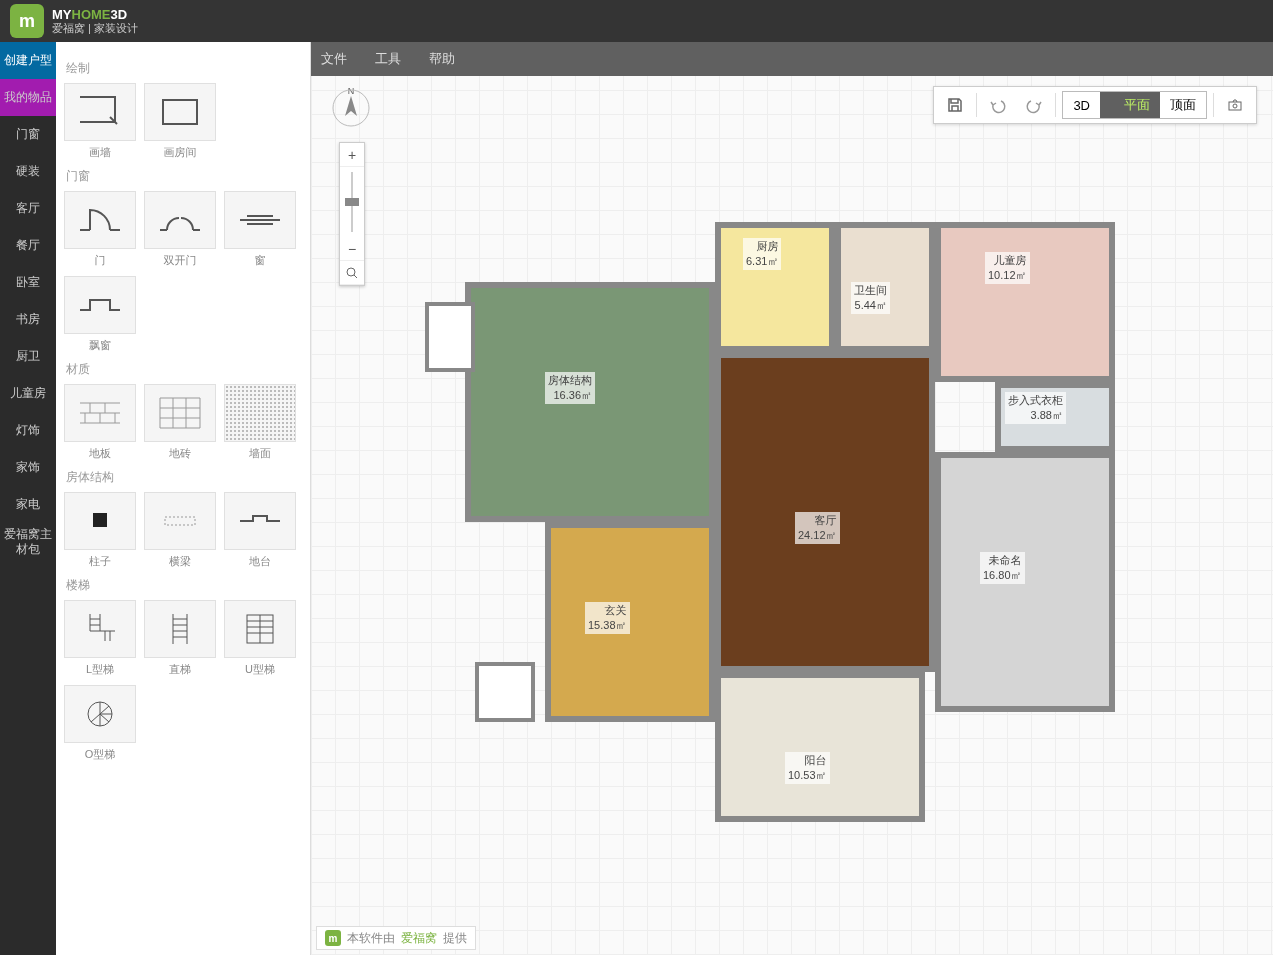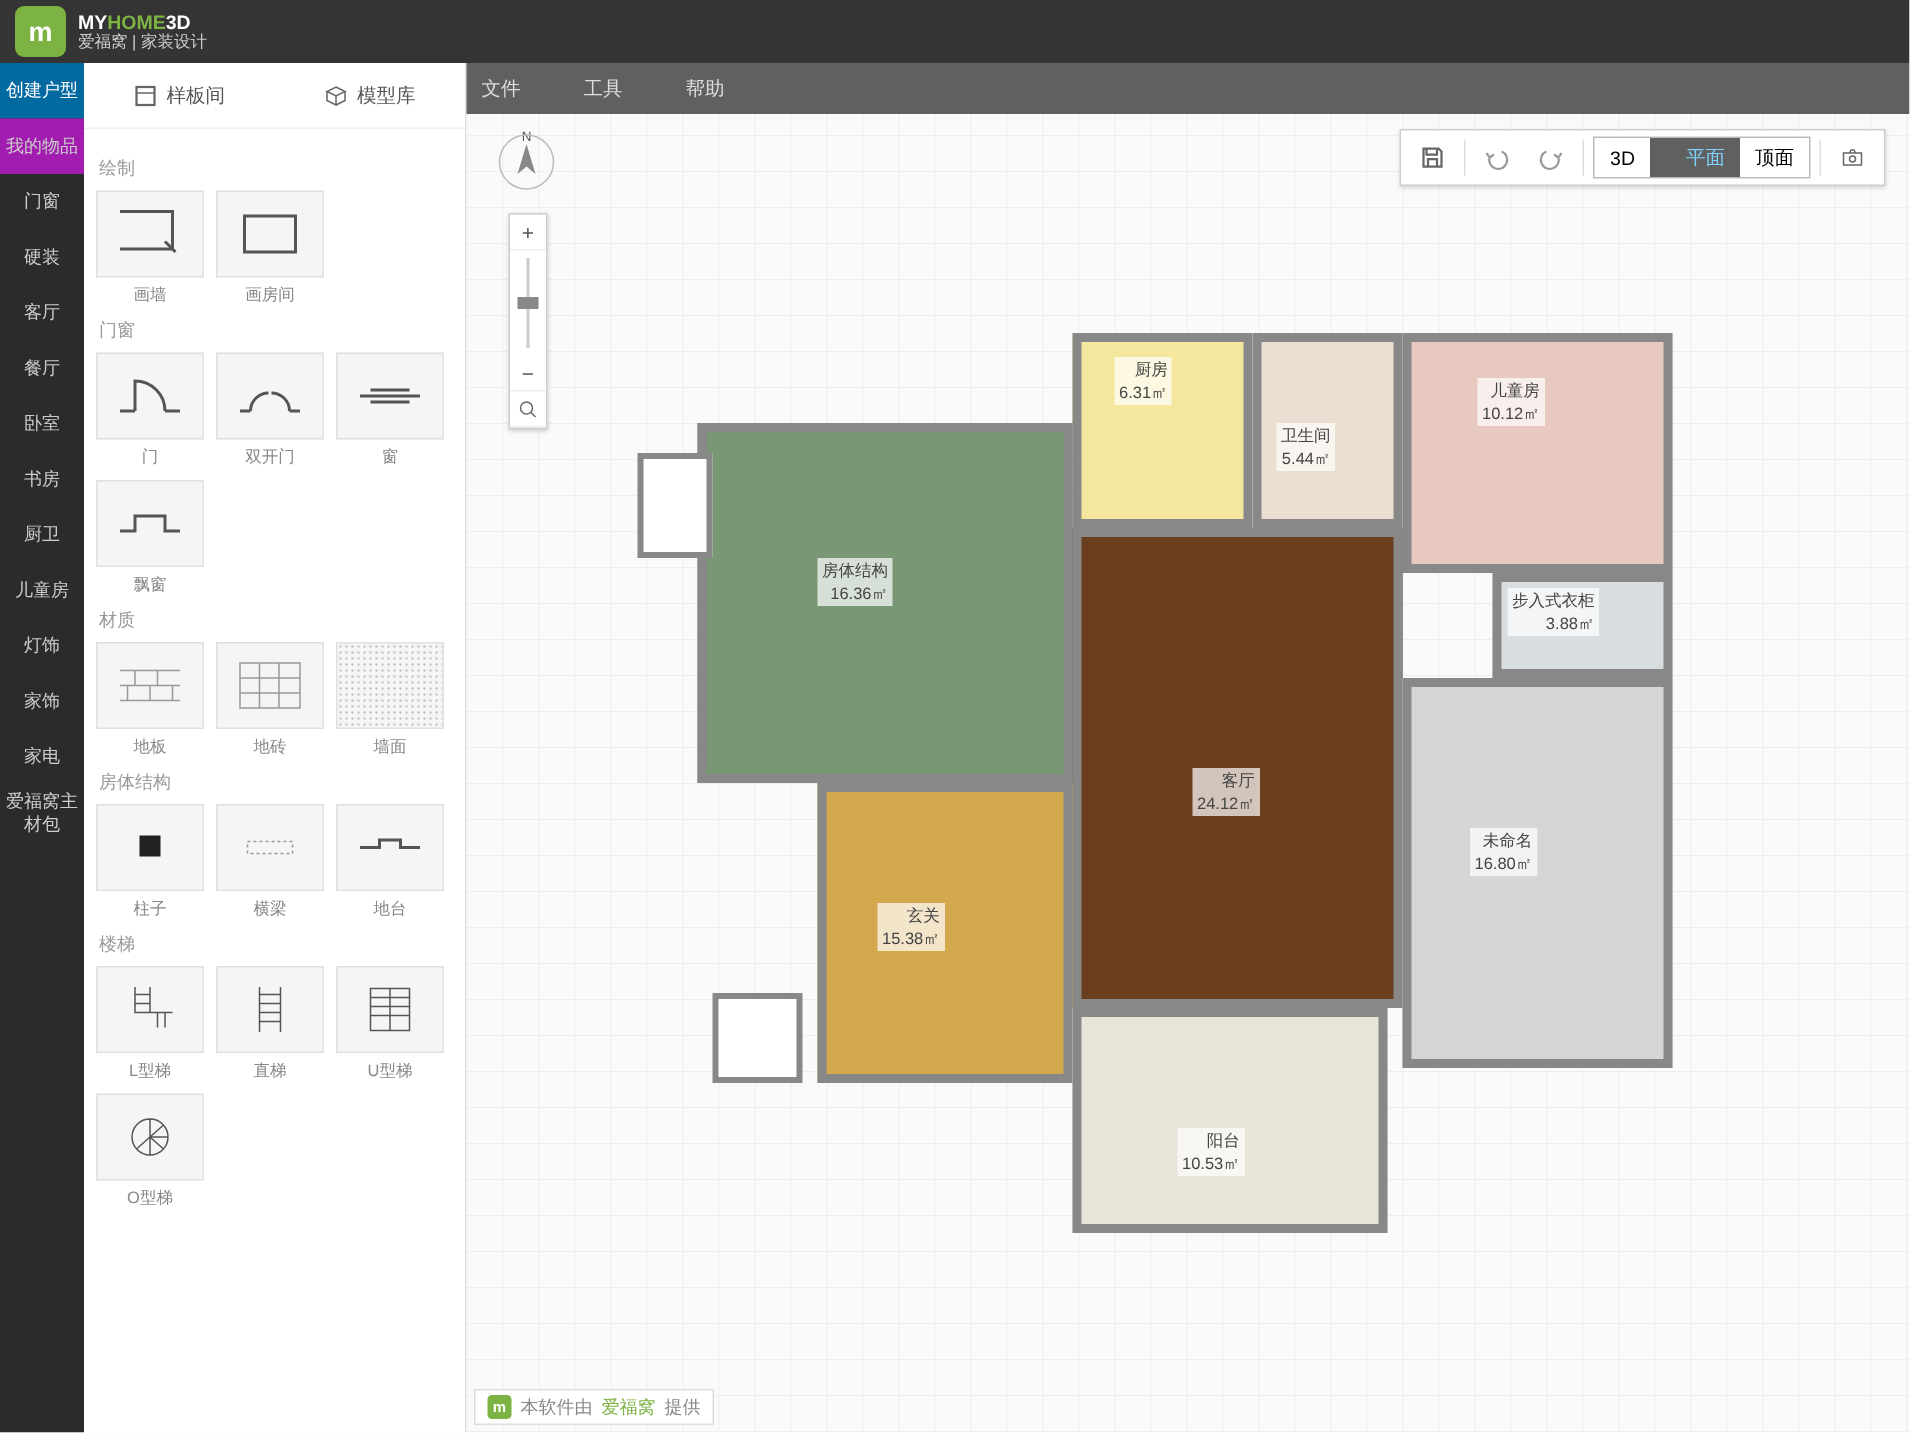--- a/index.html
+++ b/index.html
@@ -32,38 +32,38 @@
 .section-title { font-size: 12px; color: #999; margin: 8px 0 6px 2px; }
 .thumb-grid { display: flex; flex-wrap: wrap; gap: 8px; }
 .thumb { width: 72px; text-align: center; cursor: pointer; }
 .thumb .box { width: 72px; height: 58px; background: #f5f5f5; border: 1px solid #e0e0e0; display: flex; align-items: center; justify-content: center; font-size: 10px; color: #666; }
 .thumb .lbl { font-size: 11px; color: #888; margin-top: 4px; }
 
 
 .canvas-area { flex: 1; background: #fafafa; position: relative; background-image: linear-gradient(#eee 1px, transparent 1px), linear-gradient(90deg, #eee 1px, transparent 1px); background-size: 24px 24px; }
 
 
-.menubar { height: 34px; background: #606060; display: flex; align-items: center; padding-left: 10px; gap: 42px; }
+.menubar { height: 34px; background: #606060; display: flex; align-items: center; padding-left: 10px; gap: 28px; }
 .menubar .mitem { color: #ddd; font-size: 13px; cursor: pointer; }
 
 
 .compass { position: absolute; left: 18px; top: 44px; width: 44px; height: 44px; display:flex; align-items:center; justify-content:center; }
 .zoom-ctrl { position: absolute; left: 28px; top: 100px; width: 26px; background: #fff; border: 1px solid #ccc; box-shadow: 0 1px 3px rgba(0,0,0,0.2); }
 .zoom-ctrl .zbtn { height: 24px; display: flex; align-items: center; justify-content: center; border-bottom: 1px solid #eee; cursor: pointer; font-size: 14px; color: #555; }
 .zoom-ctrl .ztrack { height: 70px; display: flex; align-items: center; justify-content: center; }
 .zoom-ctrl .ztrack .line { width: 2px; height: 60px; background: #ccc; position: relative; }
 .zoom-ctrl .ztrack .handle { width: 14px; height: 8px; background: #888; position: absolute; left: -6px; top: 26px; }
 
 
 .toolbar { position: absolute; right: 16px; top: 44px; height: 38px; background: #fff; border: 1px solid #ccc; display: flex; align-items: center; padding: 0 6px; gap: 6px; box-shadow: 0 1px 3px rgba(0,0,0,0.15); }
 .tbtn { width: 30px; height: 28px; display: flex; align-items: center; justify-content: center; cursor: pointer; color: #666; border-radius: 2px; }
 .vsep { width: 1px; height: 24px; background: #ddd; }
 .viewseg { display: flex; border: 1px solid #bbb; height: 28px; }
 .viewseg .seg { padding: 0 10px; display: flex; align-items: center; font-size: 13px; cursor: pointer; }
-.viewseg .seg.active { background: #606060; color: #7dd3fc; padding-left: 24px; }
+.viewseg .seg.active { background: #606060; color: #bef264; padding-left: 24px; }
 
 
 .floorplan { position: absolute; left: 54px; top: 100px; width: 720px; height: 620px; }
 .room { position: absolute; border: 6px solid #888; box-sizing: border-box; }
 .rlabel { position: absolute; font-size: 11px; color: #444; text-align: right; background: rgba(255,255,255,0.7); padding: 1px 3px; white-space: nowrap; }
 
 
 .watermark { position: absolute; left: 5px; bottom: 5px; height: 24px; background: #fff; border: 1px solid #ddd; display: flex; align-items: center; padding: 0 8px; font-size: 12px; color: #888; gap: 6px; }
 .watermark .wm-logo { width: 16px; height: 16px; background: #7cb342; border-radius: 3px; display:flex; align-items:center; justify-content:center; color:#fff; font-size:10px; font-weight:bold; }
 .watermark .brand { color: #7cb342; }
@@ -97,35 +97,20 @@
     <div class="item">书房</div>
     <div class="item">厨卫</div>
     <div class="item">儿童房</div>
     <div class="item">灯饰</div>
     <div class="item">家饰</div>
     <div class="item">家电</div>
     <div class="item">爱福窝主材包</div>
   </div>
 
   <div class="sidebar">
-    <div class="sidebar-tabs">
-      <div class="sidebar-tab">
-        <svg class="ticon" viewBox="0 0 16 16">
-            <rect x="2" y="2" width="12" height="12" fill="none" stroke="#666" stroke-width="1.5"></rect>
-            <path d="M2 6 H14" stroke="#666"></path>
-          </svg>
-        <span>样板间</span>
-      </div>
-      <div class="sidebar-tab">
-        <svg class="ticon" viewBox="0 0 16 16">
-            <path d="M8 2 L14 5 L8 8 L2 5 Z M2 5 V11 L8 14 V8 M14 5 V11 L8 14" fill="none" stroke="#666"></path>
-          </svg>
-        <span>模型库</span>
-      </div>
-    </div>
     <div class="sidebar-content">
 
       <div class="section-title">绘制</div>
       <div class="thumb-grid">
         <div class="thumb">
           <div class="box">
               <svg class="svg-shape" viewBox="0 0 50 40">
                 <path d="M5 5 H40 V30 H5" fill="none" stroke="#555" stroke-width="2"></path>
                 <path d="M35 25 L42 32" stroke="#555" stroke-width="2"></path>
               </svg>

